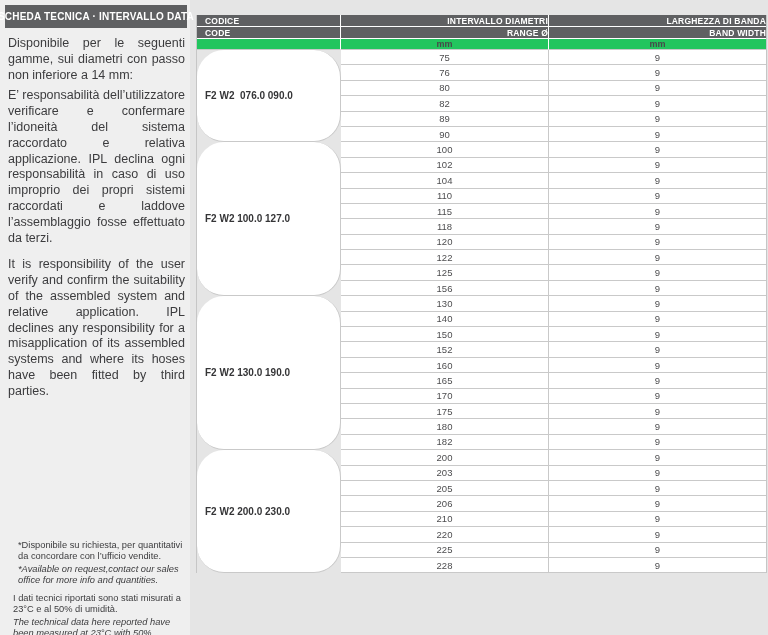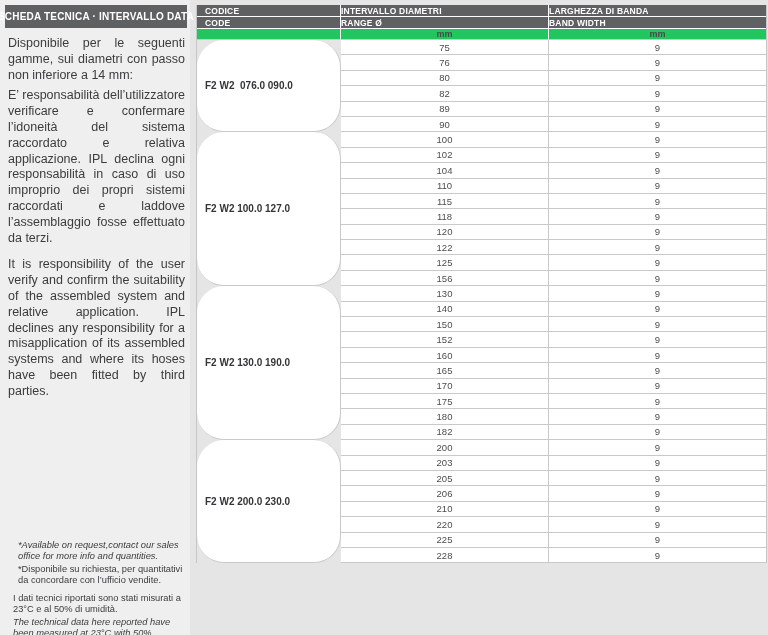--- a/index.html
+++ b/index.html
@@ -49,21 +49,21 @@
     line-height: 11.3px;
     color: #3c3c3e;
   }
   .footnotes .fn { margin-bottom: 1px; }
   .footnotes .fn.indented { padding-left: 5px; }
   .footnotes .fn.italic { font-style: italic; }
   .footnotes .fn-spacer { height: 6px; }
 
   
   .table-wrap {
-    position: absolute; left: 196px; top: 5px;
+    position: absolute; left: 196px; top: 15px;
     width: 569px;
   }
   table.data-table {
     width: 569px;
     border-collapse: separate;
     border-spacing: 0;
     table-layout: fixed;
     border-left: 1px solid #c6c6c6;
     border-right: 1px solid #c6c6c6;
   }
@@ -74,21 +74,21 @@
   thead th {
     background: #5f6062;
     color: #ffffff;
     font-size: 8.5px;
     font-weight: bold;
     height: 12px;
     padding: 0;
     letter-spacing: 0.2px;
     border-right: 1px solid #ffffff;
     border-bottom: 1px solid #ffffff;
-    text-align: left;
+    text-align: right;
     vertical-align: middle;
   }
   thead th.left { text-align: left; padding-left: 8px; }
   thead th:last-child { border-right: none; }
 
   tr.unit-row td {
     background: #22c55e;
     color: #48484a;
     font-size: 9px;
     font-weight: bold;
@@ -131,22 +131,22 @@
     <span>SCHEDA TECNICA · INTERVALLO DATA</span>
   </div>
 
   <div class="sidebar-text">
     <p>Disponibile per le seguenti gamme, sui diametri con passo non inferiore a 14 mm:</p>
     <p class="gap-sm">E’ responsabilità dell’utilizzatore verificare e confermare l’idoneità del sistema raccordato e relativa applicazione. IPL declina ogni responsabilità in caso di uso improprio dei propri sistemi raccordati e laddove l’assemblaggio fosse effettuato da terzi.</p>
     <p>It is responsibility of the user verify and confirm the suitability of the assembled system and relative application. IPL declines any responsibility for a misapplication of its assembled systems and where its hoses have been fitted by third parties.</p>
   </div>
 
   <div class="footnotes">
+    <div class="fn indented">*Disponibile su richiesta, per quantitativi da concordare con l’ufficio vendite.</div>
     <div class="fn indented italic">*Available on request,contact our sales office for more info and quantities.</div>
-    <div class="fn indented">*Disponibile su richiesta, per quantitativi da concordare con l’ufficio vendite.</div>
     <div class="fn-spacer"></div>
     <div class="fn">I dati tecnici riportati sono stati misurati a 23°C e al 50% di umidità.</div>
     <div class="fn italic">The technical data here reported have been measured at 23°C with 50% umidity.</div>
   </div>
 </div>
 
 <div class="table-wrap">
   <table class="data-table">
     <colgroup>
       <col class="c1">

